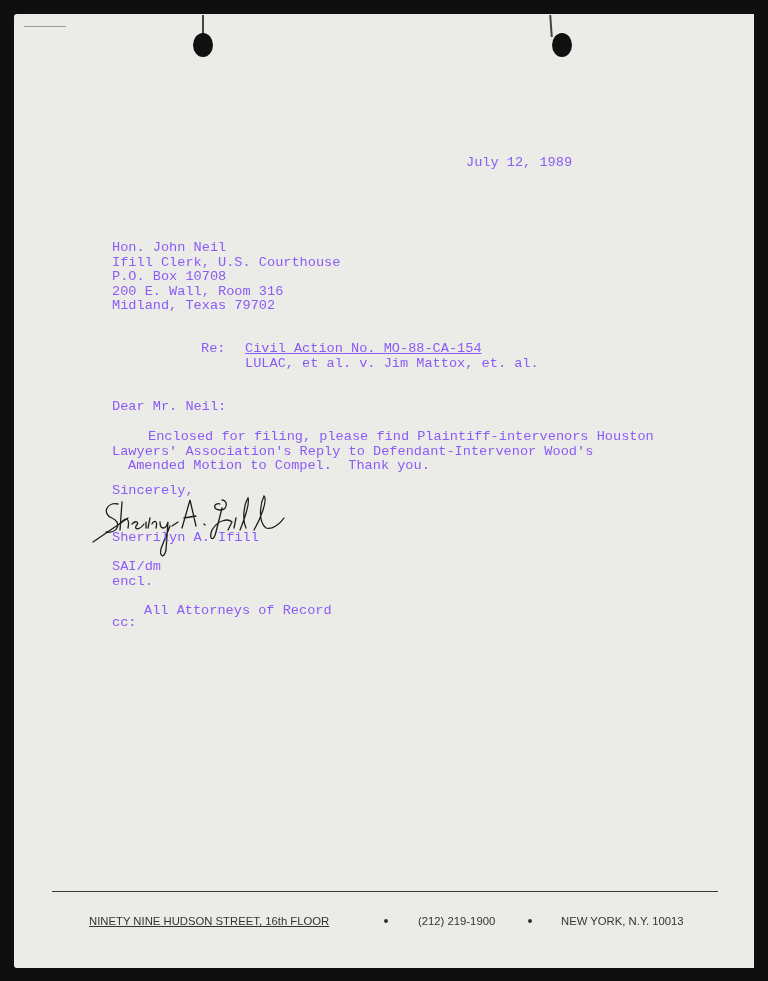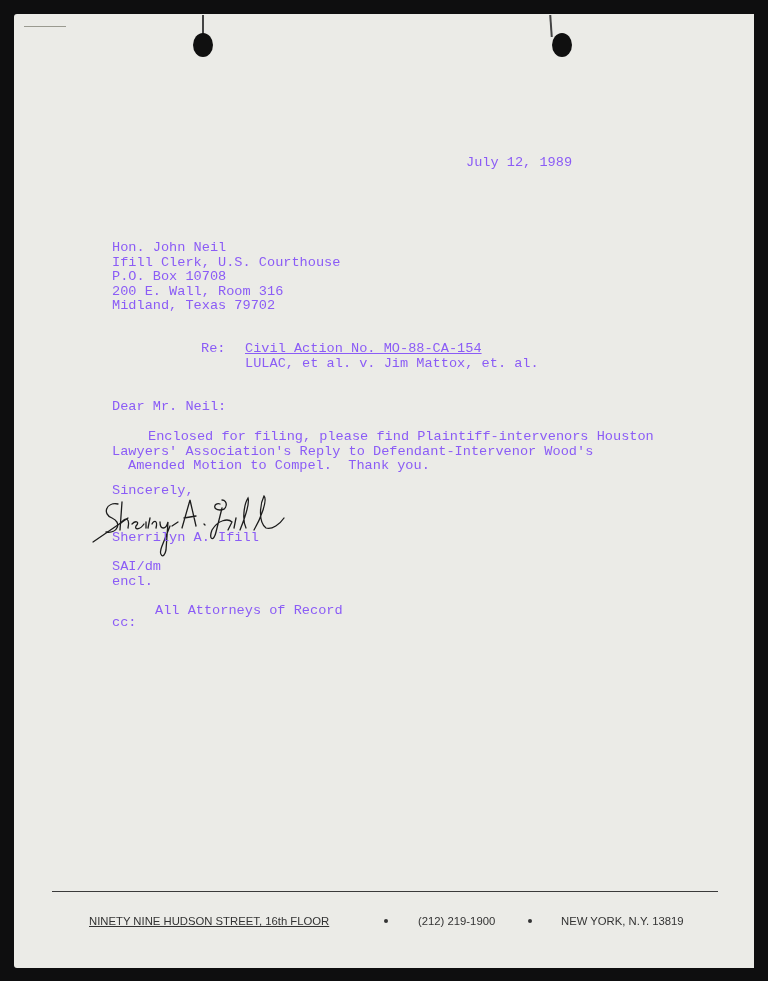--- a/index.html
+++ b/index.html
@@ -70,20 +70,20 @@
     <path d="M166 40 C172 30 180 10 176 6 C172 14 170 32 178 38 C184 40 192 34 196 28"></path>
   </g>
 </svg>
 
 <div class="mono" style="left:112px;top:531px;">Sherrilyn A. Ifill</div>
 
 <div class="mono" style="left:112px;top:560px;">SAI/dm</div>
 <div class="mono" style="left:112px;top:574.5px;">encl.</div>
 
 <div class="mono" style="left:112px;top:604px;margin-top:12px;">cc:</div>
-<div class="mono" style="left:155px;top:604px;">All Attorneys of Record</div>
+<div class="mono" style="left:144px;top:604px;">All Attorneys of Record</div>
 
 <div class="footer-rule"></div>
 <div class="footer" style="left:89px;text-decoration:underline;">NINETY NINE HUDSON STREET, 16th FLOOR</div>
 <div class="dot" style="left:384px;"></div>
 <div class="footer" style="left:418px;">(212) 219-1900</div>
 <div class="dot" style="left:528px;"></div>
-<div class="footer" style="left:561px;">NEW YORK, N.Y. 13819</div>
+<div class="footer" style="left:561px;">NEW YORK, N.Y. 10013</div>
 
 </body></html>

